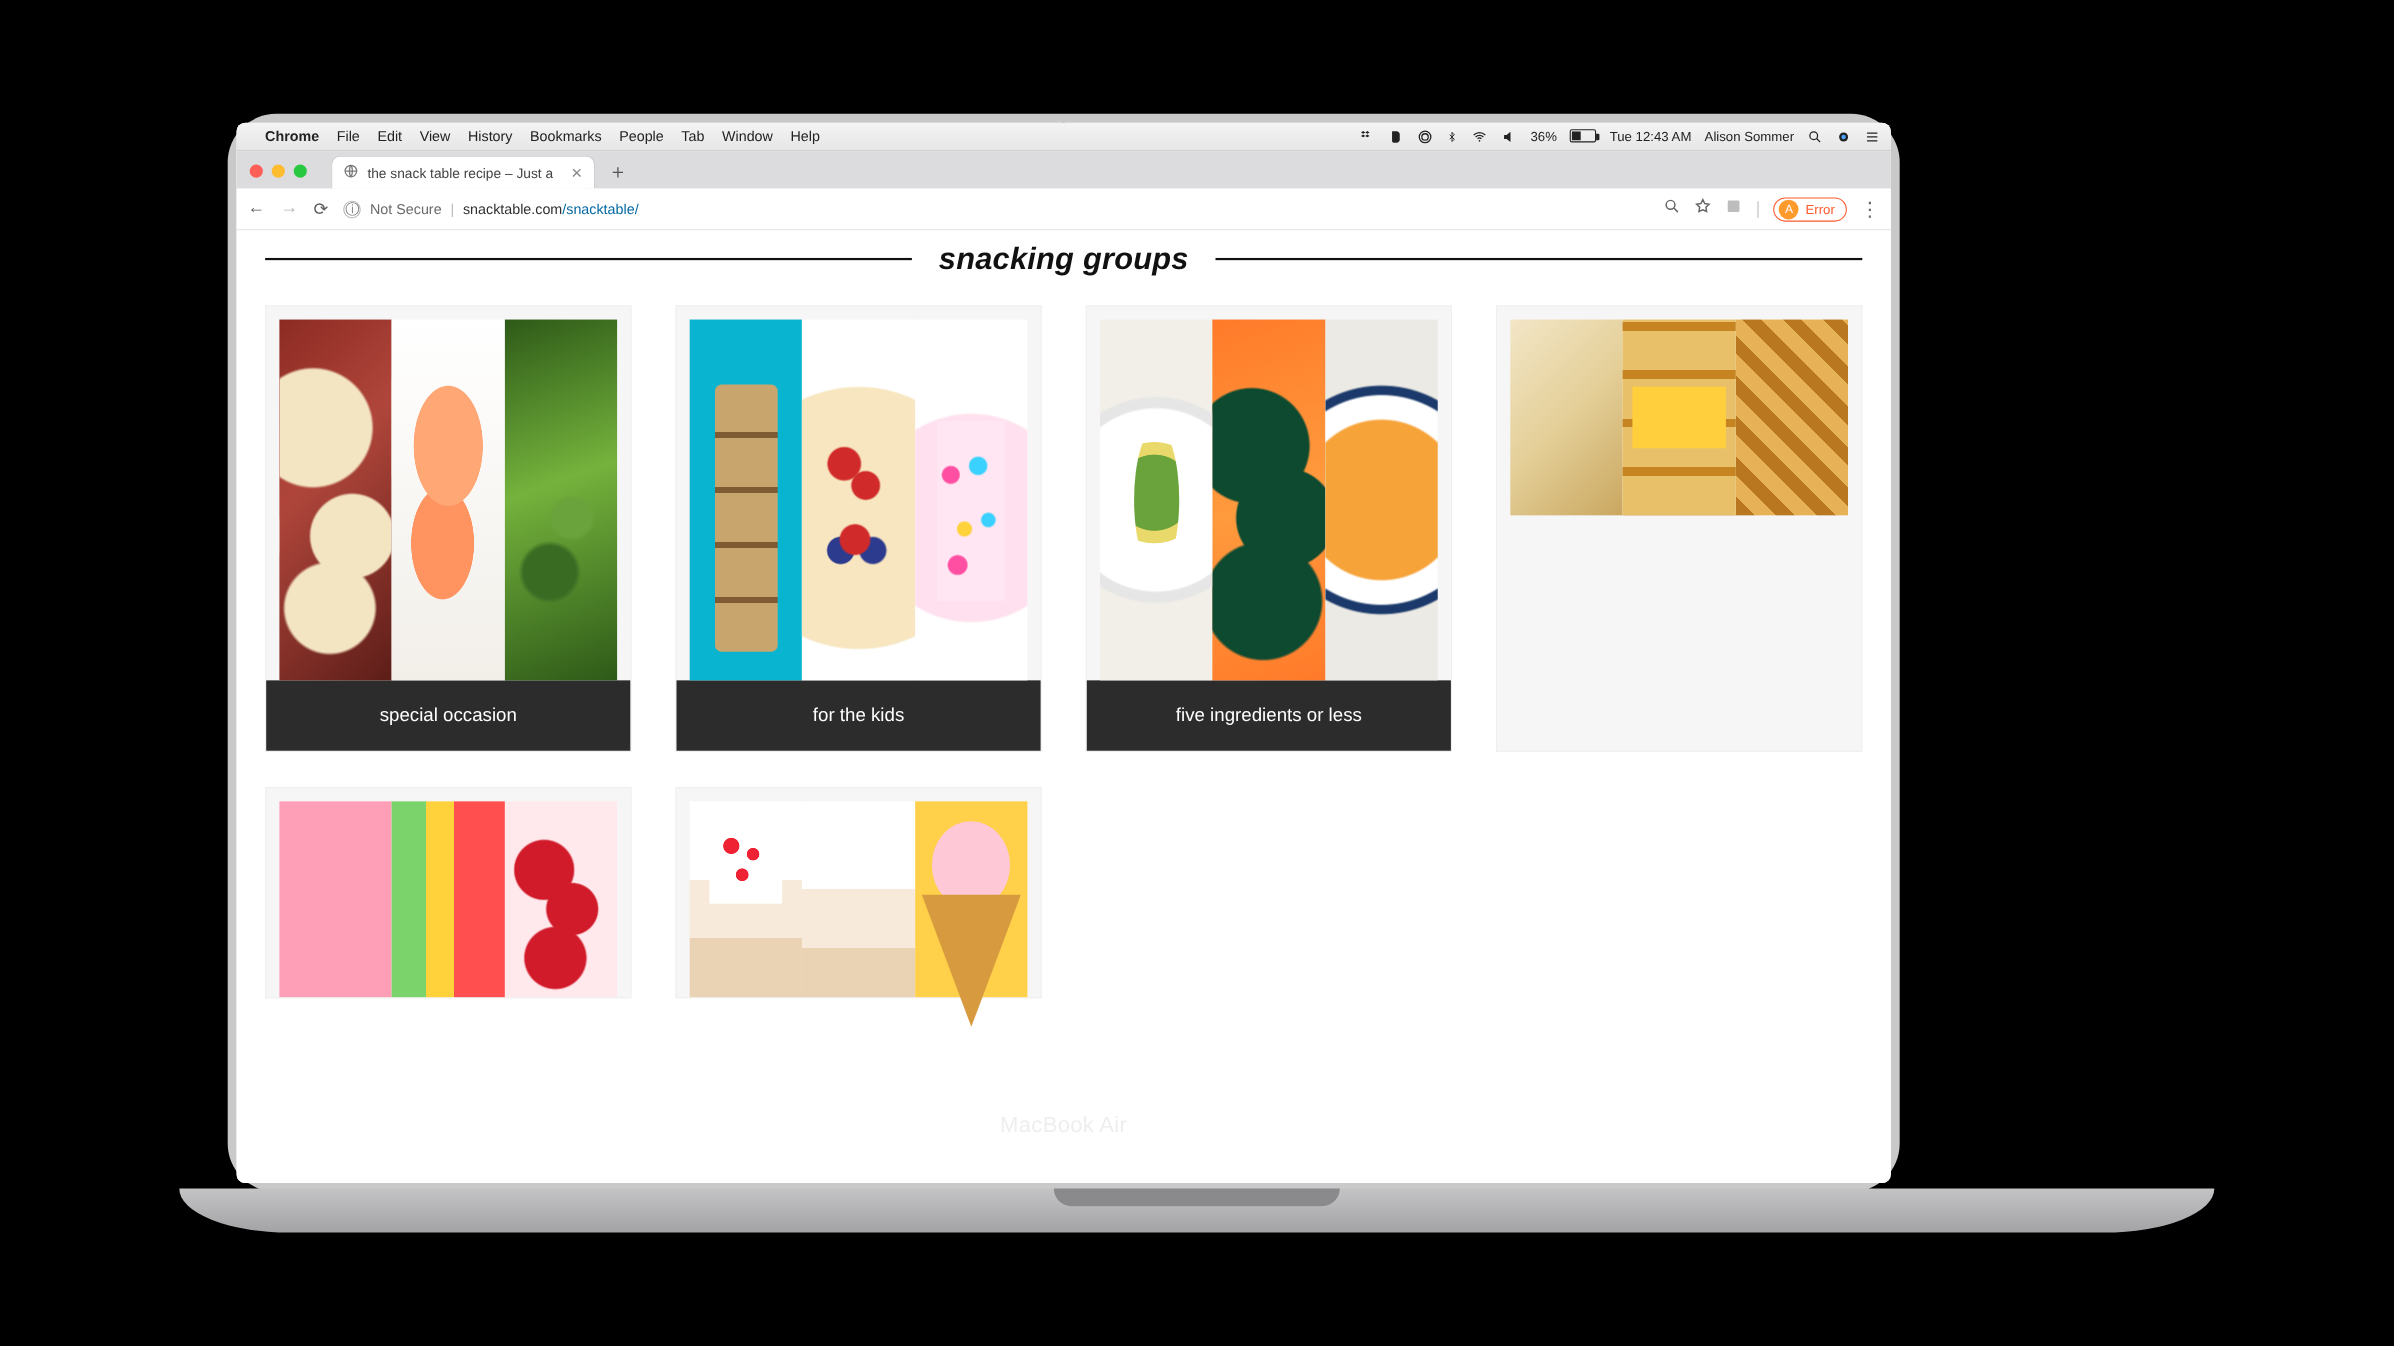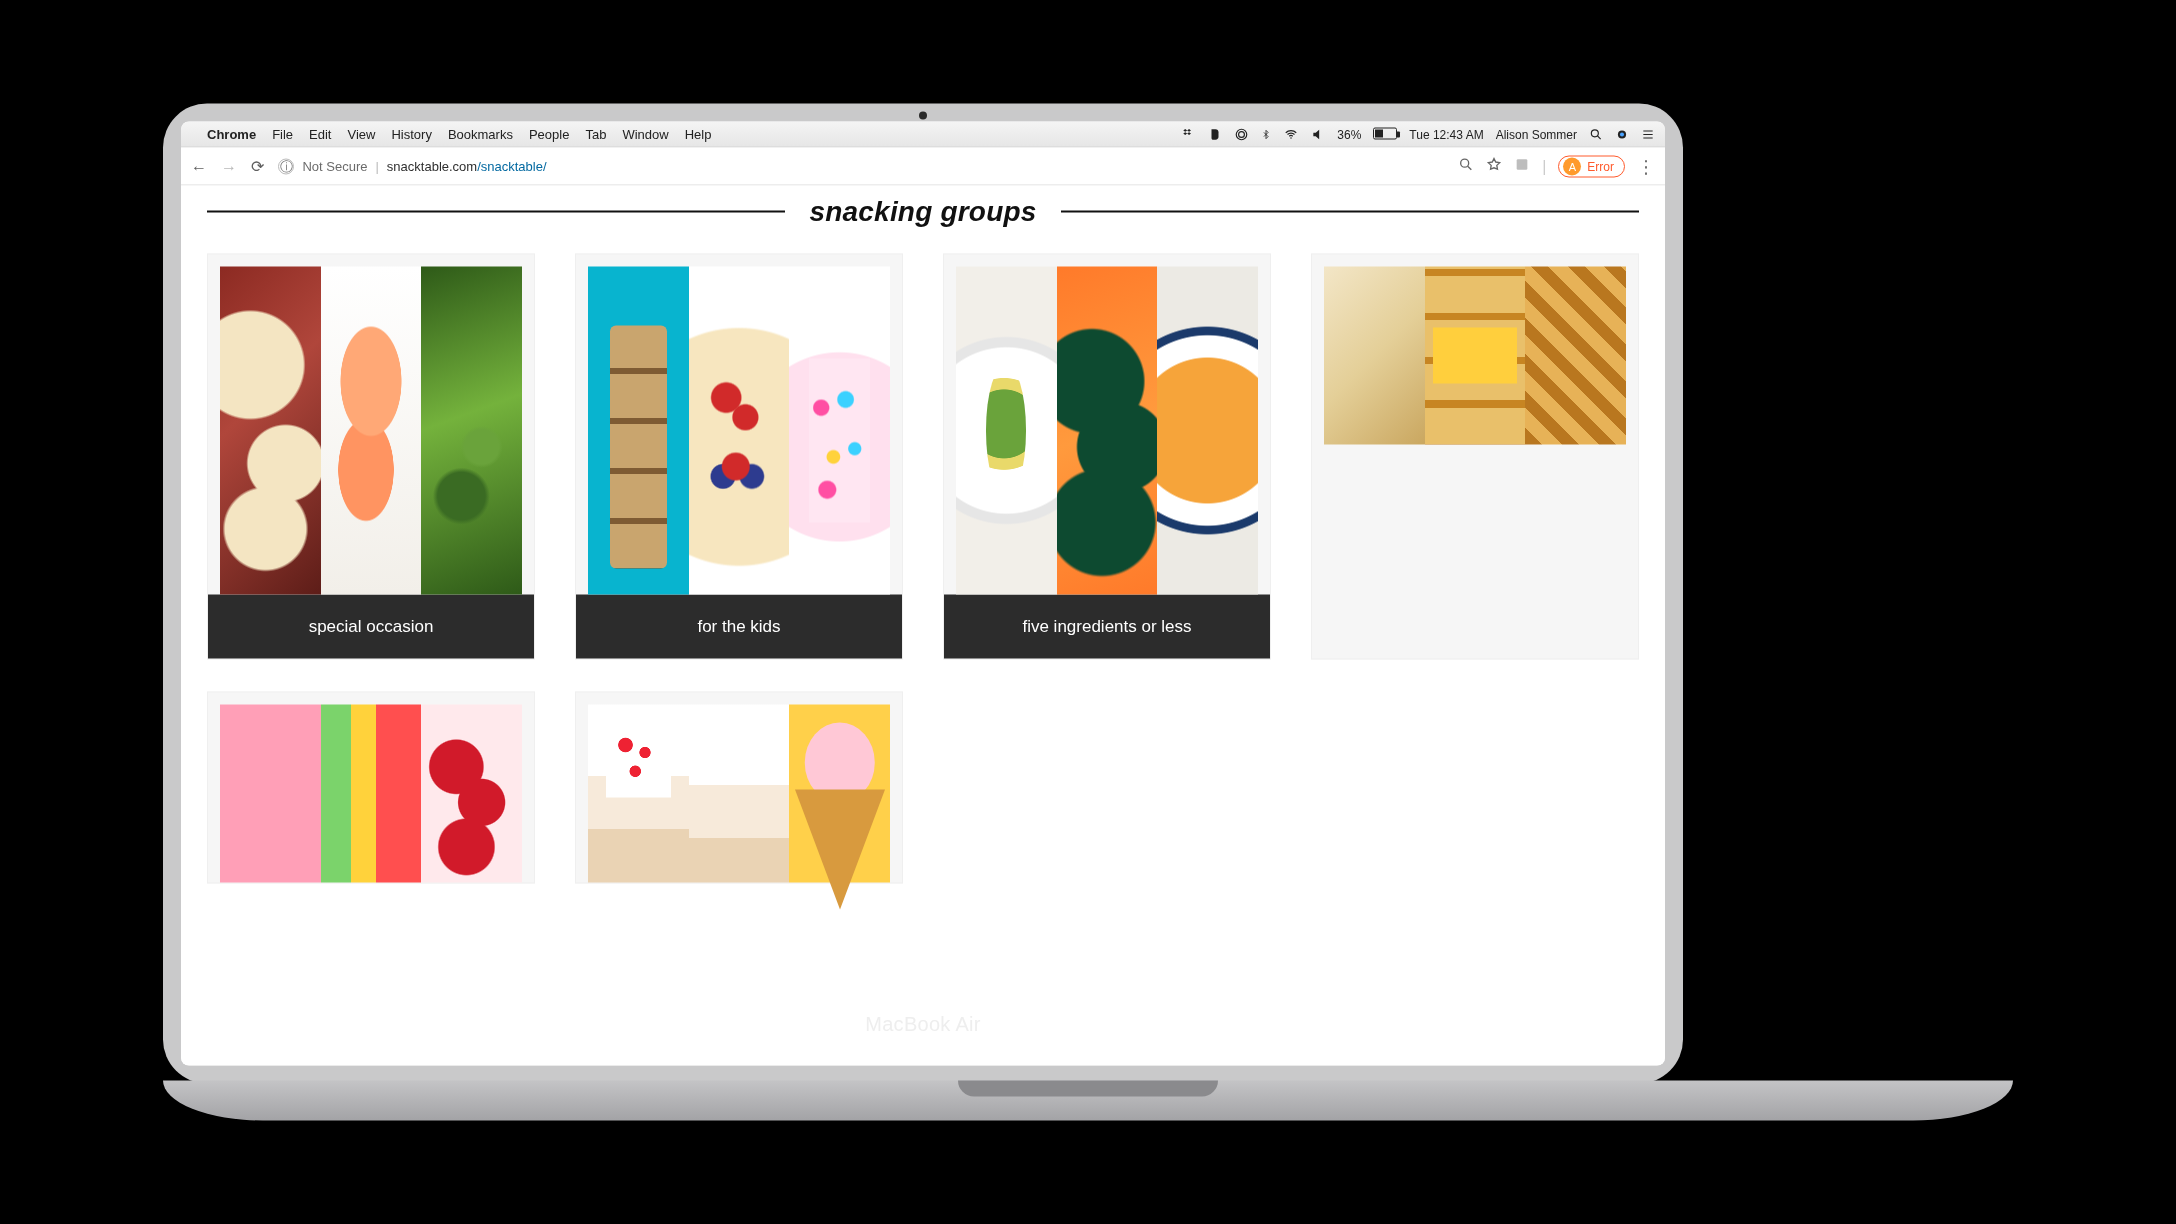--- a/index.html
+++ b/index.html
@@ -3,21 +3,21 @@
 <meta charset="utf-8">
 <style>
   
   * { box-sizing: border-box; margin: 0; padding: 0; font-family: -apple-system, BlinkMacSystemFont, "Helvetica Neue", Arial, sans-serif; }
   html, body { width: 2176px; height: 1224px; background:#000; overflow:hidden; }
 
   .stage   { position:relative; width:2176px; height:1224px; }
   .laptop  { position:absolute; left:50%; top:50%; transform:translate(-50%,-50%); }
 
   
-  .screen-frame      { width:1520px; height:980px; background:#c9c9ca; border-radius:44px; padding:18px; box-shadow: 0 40px 60px rgba(0,0,0,.6); position:relative; }
+  .screen-frame      { width:1520px; height:980px; background:#c9c9ca; border-radius:44px; padding:8px; box-shadow: 0 40px 60px rgba(0,0,0,.6); position:relative;margin-left:44px; }
   .screen-frame:before{ content:""; position:absolute; left:50%; top:8px; transform:translateX(-50%); width:8px; height:8px; border-radius:50%; background:#2b2b2b; } 
   .screen            { width:100%; height:100%; background:#fff; border-radius:8px; overflow:hidden; display:flex; flex-direction:column; position:relative; }
 
   .base              { position:relative; width:1850px; height:40px; margin:-3px auto 0;
                         background:linear-gradient(#c4c4c6,#a3a3a6); border-radius: 0 0 100px 100px / 0 0 40px 40px; }
   .base:before       { content:""; position:absolute; left:50%; top:0; transform:translateX(-50%); width:260px; height:16px; background:#8a8a8d; border-radius:0 0 18px 18px; }
   .base-label        { position:absolute; left:50%; transform:translateX(-50%); bottom:48px; font-size:20px; color:#eee; letter-spacing:.3px; text-align:center; width:100%; pointer-events:none; }
 
   
   .menubar           { height:26px; background:linear-gradient(#f4f4f4,#e6e6e6); border-bottom:1px solid #c7c7c7; display:flex; align-items:center; font-size:13px; color:#222; padding:0 10px; gap:16px; }
@@ -228,20 +228,38 @@
             <span>
                 <svg width="14" height="14" viewBox="0 0 24 24" fill="none" stroke="#222" stroke-width="2">
                   <line x1="4" y1="6" x2="20" y2="6"></line>
                   <line x1="4" y1="12" x2="20" y2="12"></line>
                   <line x1="4" y1="18" x2="20" y2="18"></line>
                 </svg>
               </span>
           </div>
         </div>
 
+        <div class="tabstrip">
+          <div class="traffic">
+            <span class="dot red"></span>
+            <span class="dot yellow"></span>
+            <span class="dot green"></span>
+          </div>
+          <div class="tab">
+            <span class="globe">
+              <svg width="14" height="14" viewBox="0 0 24 24" fill="none" stroke="#7a7a7a" stroke-width="2">
+                  <circle cx="12" cy="12" r="9"></circle>
+                  <path d="M3 12h18M12 3c3 3 3 15 0 18M12 3c-3 3-3 15 0 18"></path>
+                </svg>
+            </span>
+            <span>the snack table recipe – Just a</span>
+            <span class="x">✕</span>
+          </div>
+          <div class="newtab">＋</div>
+        </div>
 
         <div class="toolbar">
           <div class="navbtns">
             <span>←</span>
             <span aria-disabled="true">→</span>
             <span>⟳</span>
           </div>
           <div class="addr">
             <span class="info">ⓘ</span>
             <span class="notsecure">Not Secure</span>

